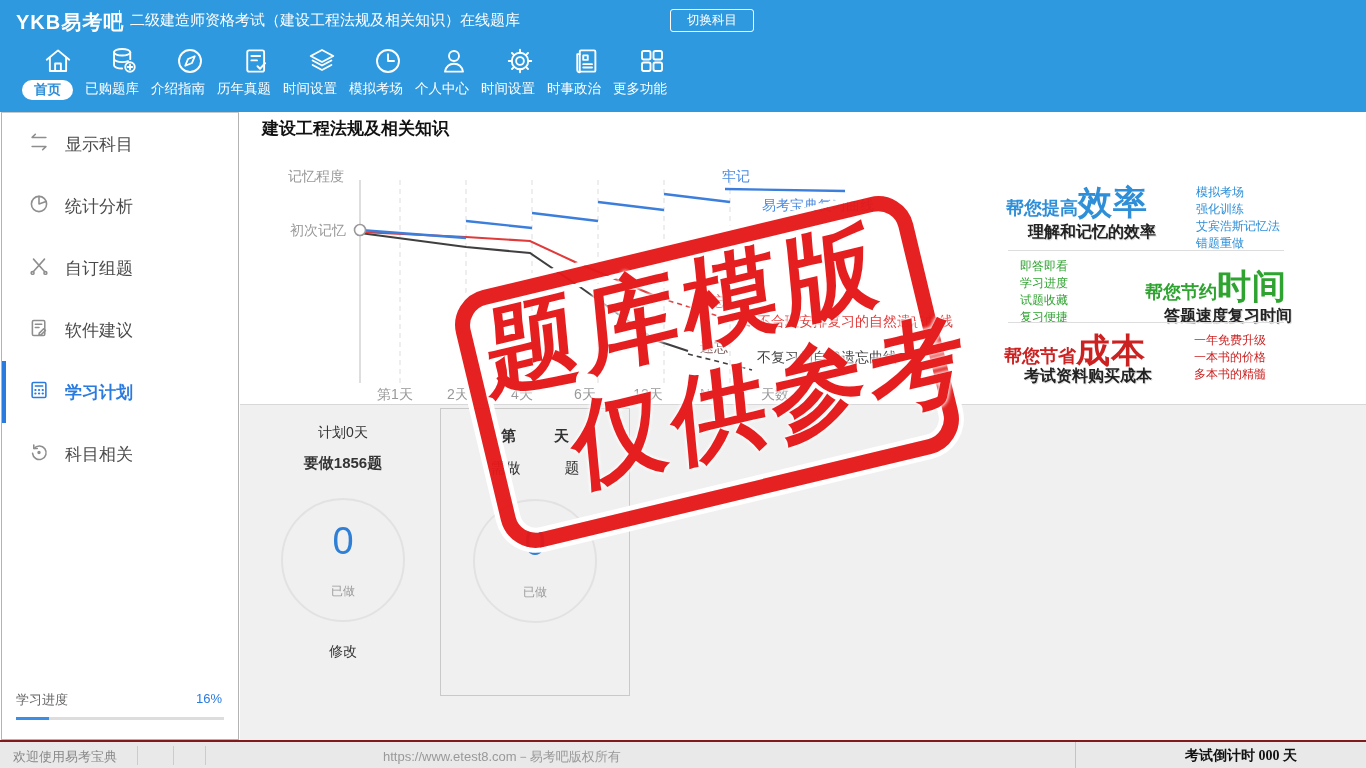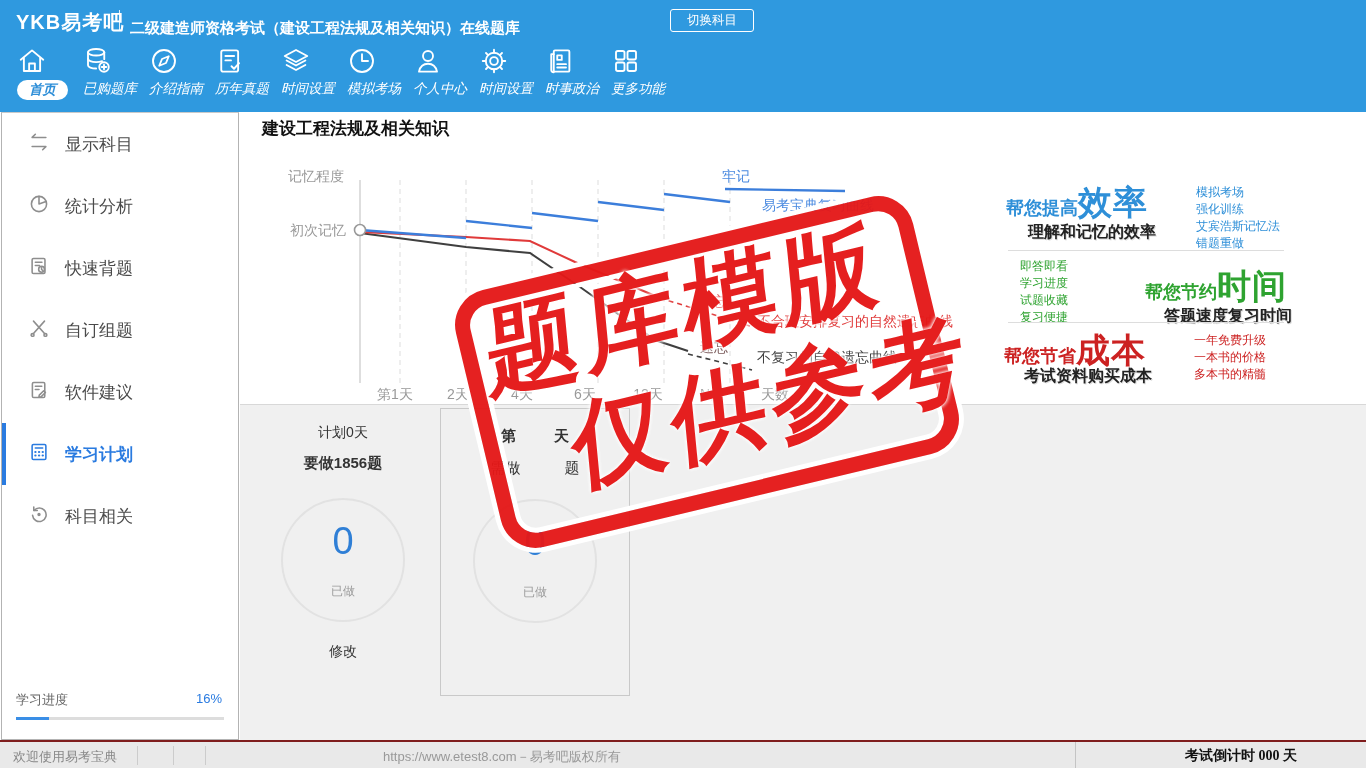--- a/index.html
+++ b/index.html
@@ -4,26 +4,26 @@
 <style>
   html,body{margin:0;padding:0;background:#fff;}
   body{font-family:"Liberation Sans",sans-serif;}
   #page{position:relative;width:1366px;height:768px;overflow:hidden;background:#fff;}
   .abs{position:absolute;}
 
   
   #topbar{left:0;top:0;width:1366px;height:40px;background:#2f99df;}
   #logo{left:16px;top:9px;color:#fff;font-size:20px;font-weight:bold;letter-spacing:1px;}
   #logo-divider{left:119px;top:10px;width:1px;height:21px;background:rgba(255,255,255,.85);}
-  #app-title{left:130px;top:11px;color:#fff;font-size:15px;font-weight:bold;margin-top:8px;}
+  #app-title{left:130px;top:11px;color:#fff;font-size:15px;font-weight:normal;}
   #switch-btn{left:670px;top:9px;width:82px;height:21px;border:1px solid #fff;border-radius:3px;color:#fff;font-size:12.5px;display:flex;align-items:center;justify-content:center;cursor:pointer;}
 
   
   #toolbar{left:0;top:40px;width:1366px;height:72px;background:#2f99df;display:flex;align-items:flex-start;padding-left:12px;box-sizing:border-box;}
-  .titem{display:flex;flex-direction:column;align-items:flex-start;margin:6px 5px 0 5px;min-width:56px;cursor:pointer;font-style:italic;}
+  .titem{display:flex;flex-direction:column;align-items:flex-end;margin:6px 5px 0 5px;min-width:56px;cursor:pointer;}
   .titem svg{width:30px;height:30px;display:block;}
   .tlabel{margin-top:4px;color:#fff;font-size:13.5px;white-space:nowrap;}
   .tlabel.pill{background:#fff;color:#2f8fd8;font-weight:bold;border-radius:10px;padding:1px 12px;}
 
   
   #sidebar{left:1px;top:112px;width:238px;height:628px;background:#fff;border:1px solid #b3b3b3;border-top:1px solid #c9c9c9;box-sizing:border-box;}
   .sitem{height:62px;display:flex;align-items:center;padding-left:26px;color:#4a4a4a;font-size:17px;cursor:pointer;}
   .sitem svg{width:22px;height:22px;margin-right:15px;flex:none;}
   .sitem.active{color:#2a7be0;border-left:4px solid #2a7be0;padding-left:22px;font-weight:bold;}
   #progress-label{left:14px;top:578px;font-size:13px;color:#666;}
@@ -206,29 +206,20 @@
     </div>
     <div class="sitem">
       <span><svg viewBox="0 0 24 24" fill="none" stroke="#8e8e8e" stroke-width="1.7" stroke-linecap="round" stroke-linejoin="round">
             <circle cx="12" cy="12" r="8.3"></circle>
             <path d="M12 3.7 V12 L19.6 9.2"></path>
           </svg></span>
       <span>统计分析</span>
     </div>
     <div class="sitem">
       <span><svg viewBox="0 0 24 24" fill="none" stroke="#8e8e8e" stroke-width="1.7" stroke-linecap="round" stroke-linejoin="round">
-            <rect x="4.5" y="3.8" width="14" height="16.4" rx="1.5"></rect>
-            <path d="M8 8 h7.2 M8 11.5 h4.5"></path>
-            <circle cx="14.8" cy="15.6" r="3.2"></circle>
-            <path d="M14.8 14 v1.8 l1.2 1"></path>
-          </svg></span>
-      <span>快速背题</span>
-    </div>
-    <div class="sitem">
-      <span><svg viewBox="0 0 24 24" fill="none" stroke="#8e8e8e" stroke-width="1.7" stroke-linecap="round" stroke-linejoin="round">
             <path d="M6 4.5 L18.5 18.5"></path>
             <path d="M18 4.5 L5.5 18.5"></path>
             <circle cx="5" cy="19.5" r="1.6"></circle>
             <circle cx="19" cy="19.5" r="1.6"></circle>
           </svg></span>
       <span>自订组题</span>
     </div>
     <div class="sitem">
       <span><svg viewBox="0 0 24 24" fill="none" stroke="#8e8e8e" stroke-width="1.7" stroke-linecap="round" stroke-linejoin="round">
             <rect x="4.8" y="3.8" width="13.5" height="16.4" rx="1.5"></rect>

